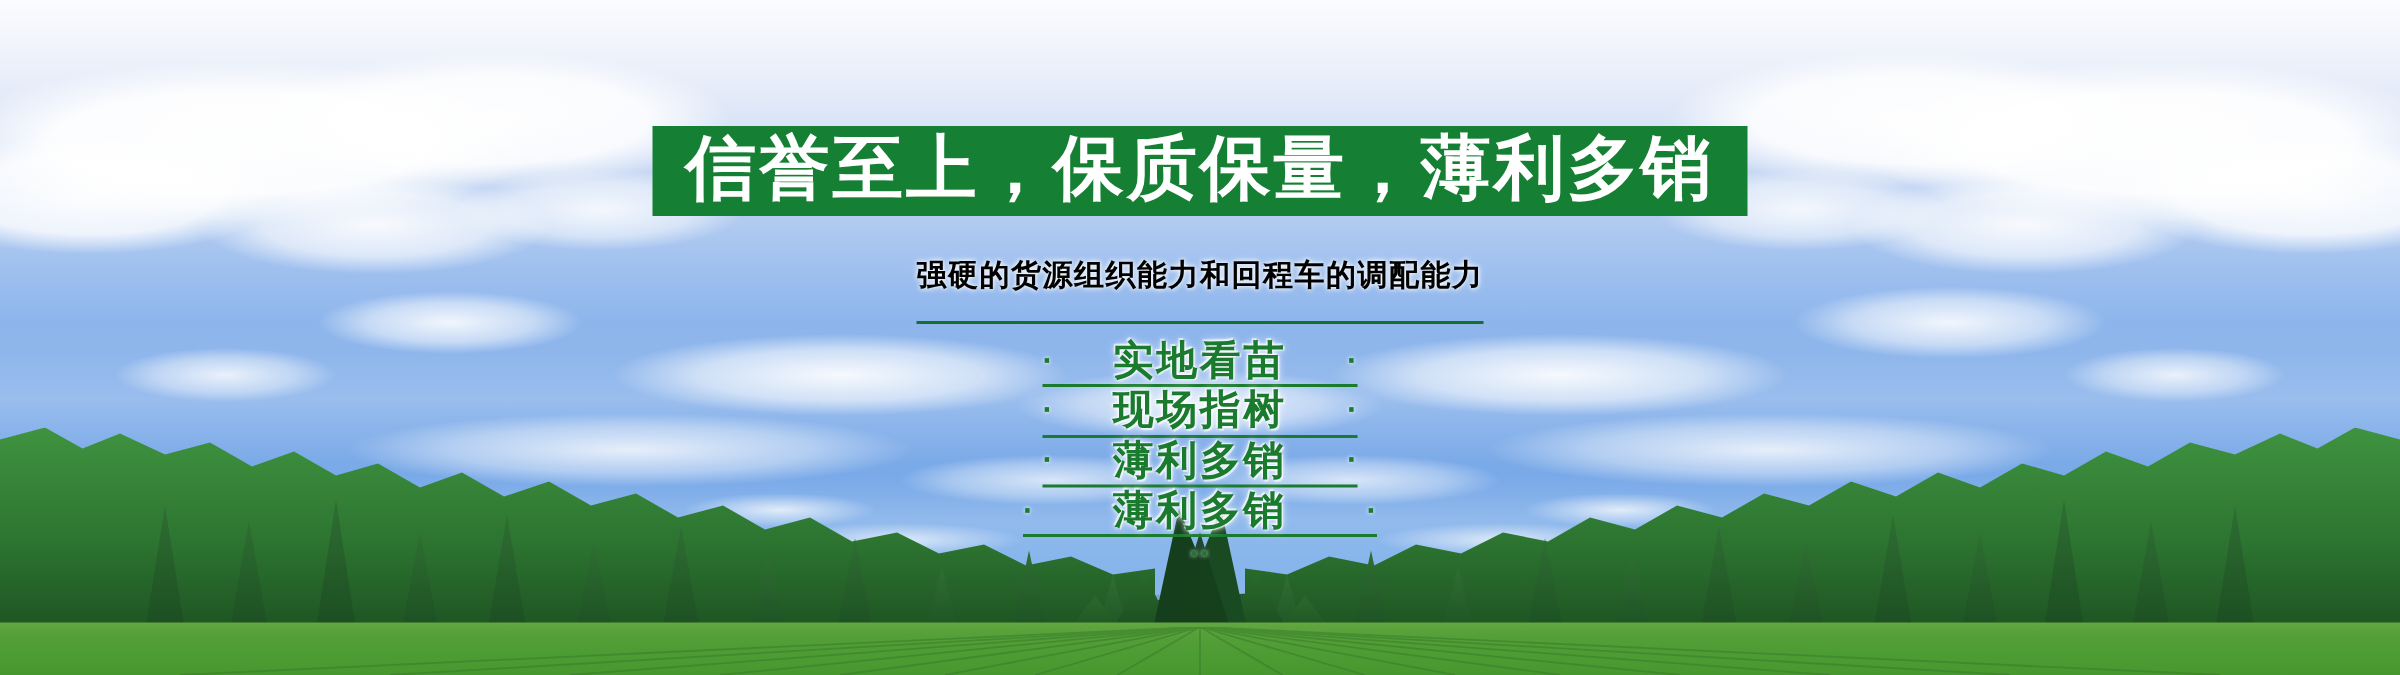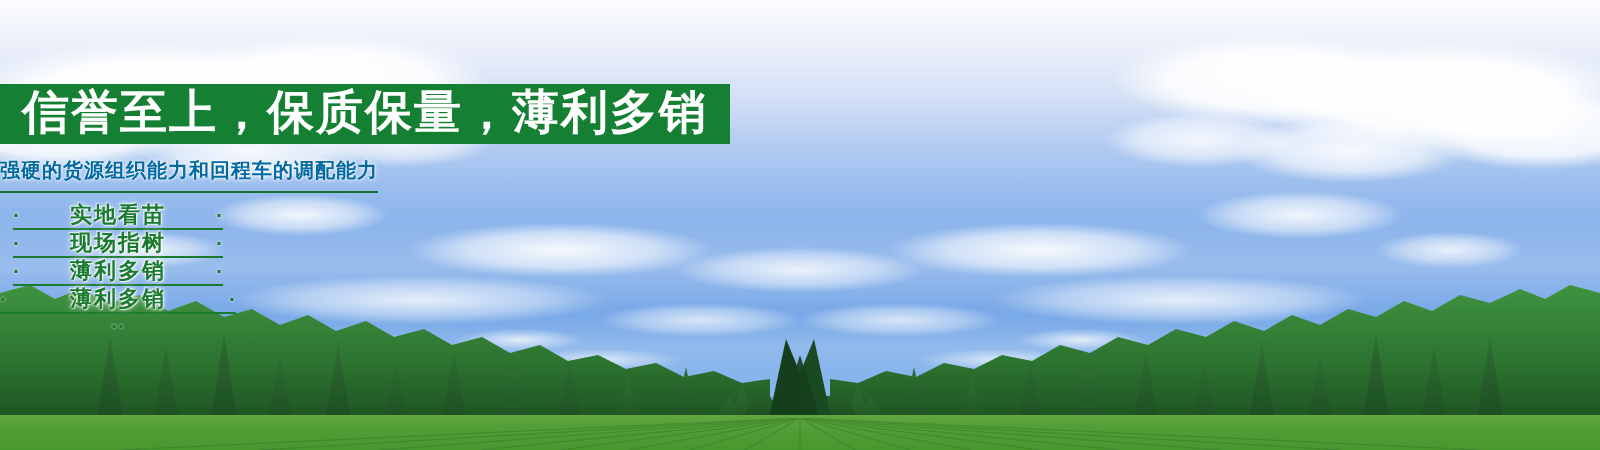--- a/index.html
+++ b/index.html
@@ -85,48 +85,48 @@
   .trees{position:absolute;left:0;top:285px;width:1600px;height:165px;}
   .field{
     position:absolute;left:0;top:415px;width:1600px;height:35px;
     background:linear-gradient(to bottom,#63a741 0%,#55a038 25%,#4d9b33 60%,#47972f 100%);
   }
   .furrows{position:absolute;left:0;top:418px;width:1600px;height:32px;opacity:.5;}
 
   
   .content{
     position:absolute;left:0;top:0;width:1600px;height:450px;
-    display:flex;flex-direction:column;align-items:flex-start;
+    display:flex;flex-direction:column;align-items:center;
   }
 
   .title-bar{
     margin-top:84px;
     background:#158033;
     padding:4px 22px 8px 22px;
     line-height:1;
   }
   .title-text{
     display:block;
     font-size:47px;
     font-weight:bold;
     color:#ffffff;
     letter-spacing:2px;
     white-space:nowrap;
     line-height:1.02;
   }
 
   .subtitle{
-    margin-top:13px;
+    margin-top:26px;
     font-size:20px;
     font-weight:bold;
-    color:#0369a1;
+    color:#000000;
     letter-spacing:1px;
     white-space:nowrap;
     border-bottom:2px solid #14702b;
-    padding-bottom:7px;
+    padding-bottom:17px;
     text-shadow:0 0 3px rgba(255,255,255,.95),0 0 5px rgba(255,255,255,.8);
   }
 
   .features{margin-top:9px;display:flex;flex-direction:column;align-items:center;}
 
   .feature-row{
     display:flex;align-items:center;justify-content:center;
     padding:1px 0 2px 0;
     border-bottom:2px solid #1a7a2e;
     line-height:1.05;
@@ -136,21 +136,21 @@
   .fr-w4{width:210px;}
   .fr-w5{width:236px;}
 
   .dot{
     font-size:21px;color:#1a7a2e;font-weight:bold;
     text-shadow:0 0 3px rgba(255,255,255,.95);
     line-height:1;
   }
   .feature-label{
     flex:1;text-align:center;
-    font-size:22px;font-weight:bold;color:#1a7a2e;
+    font-size:27px;font-weight:bold;color:#1a7a2e;
     letter-spacing:2px;white-space:nowrap;
     text-shadow:
       0 0 3px rgba(255,255,255,.95),
       0 0 6px rgba(255,255,255,.85),
       1px 1px 0 rgba(255,255,255,.55),
       -1px -1px 0 rgba(255,255,255,.55);
   }
 </style>
 </head>
 <body>

